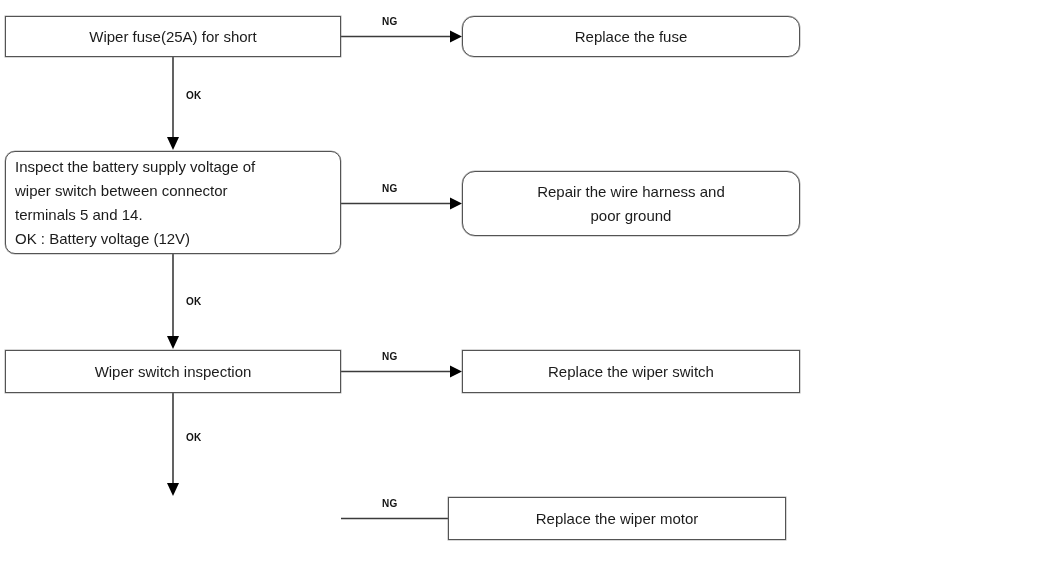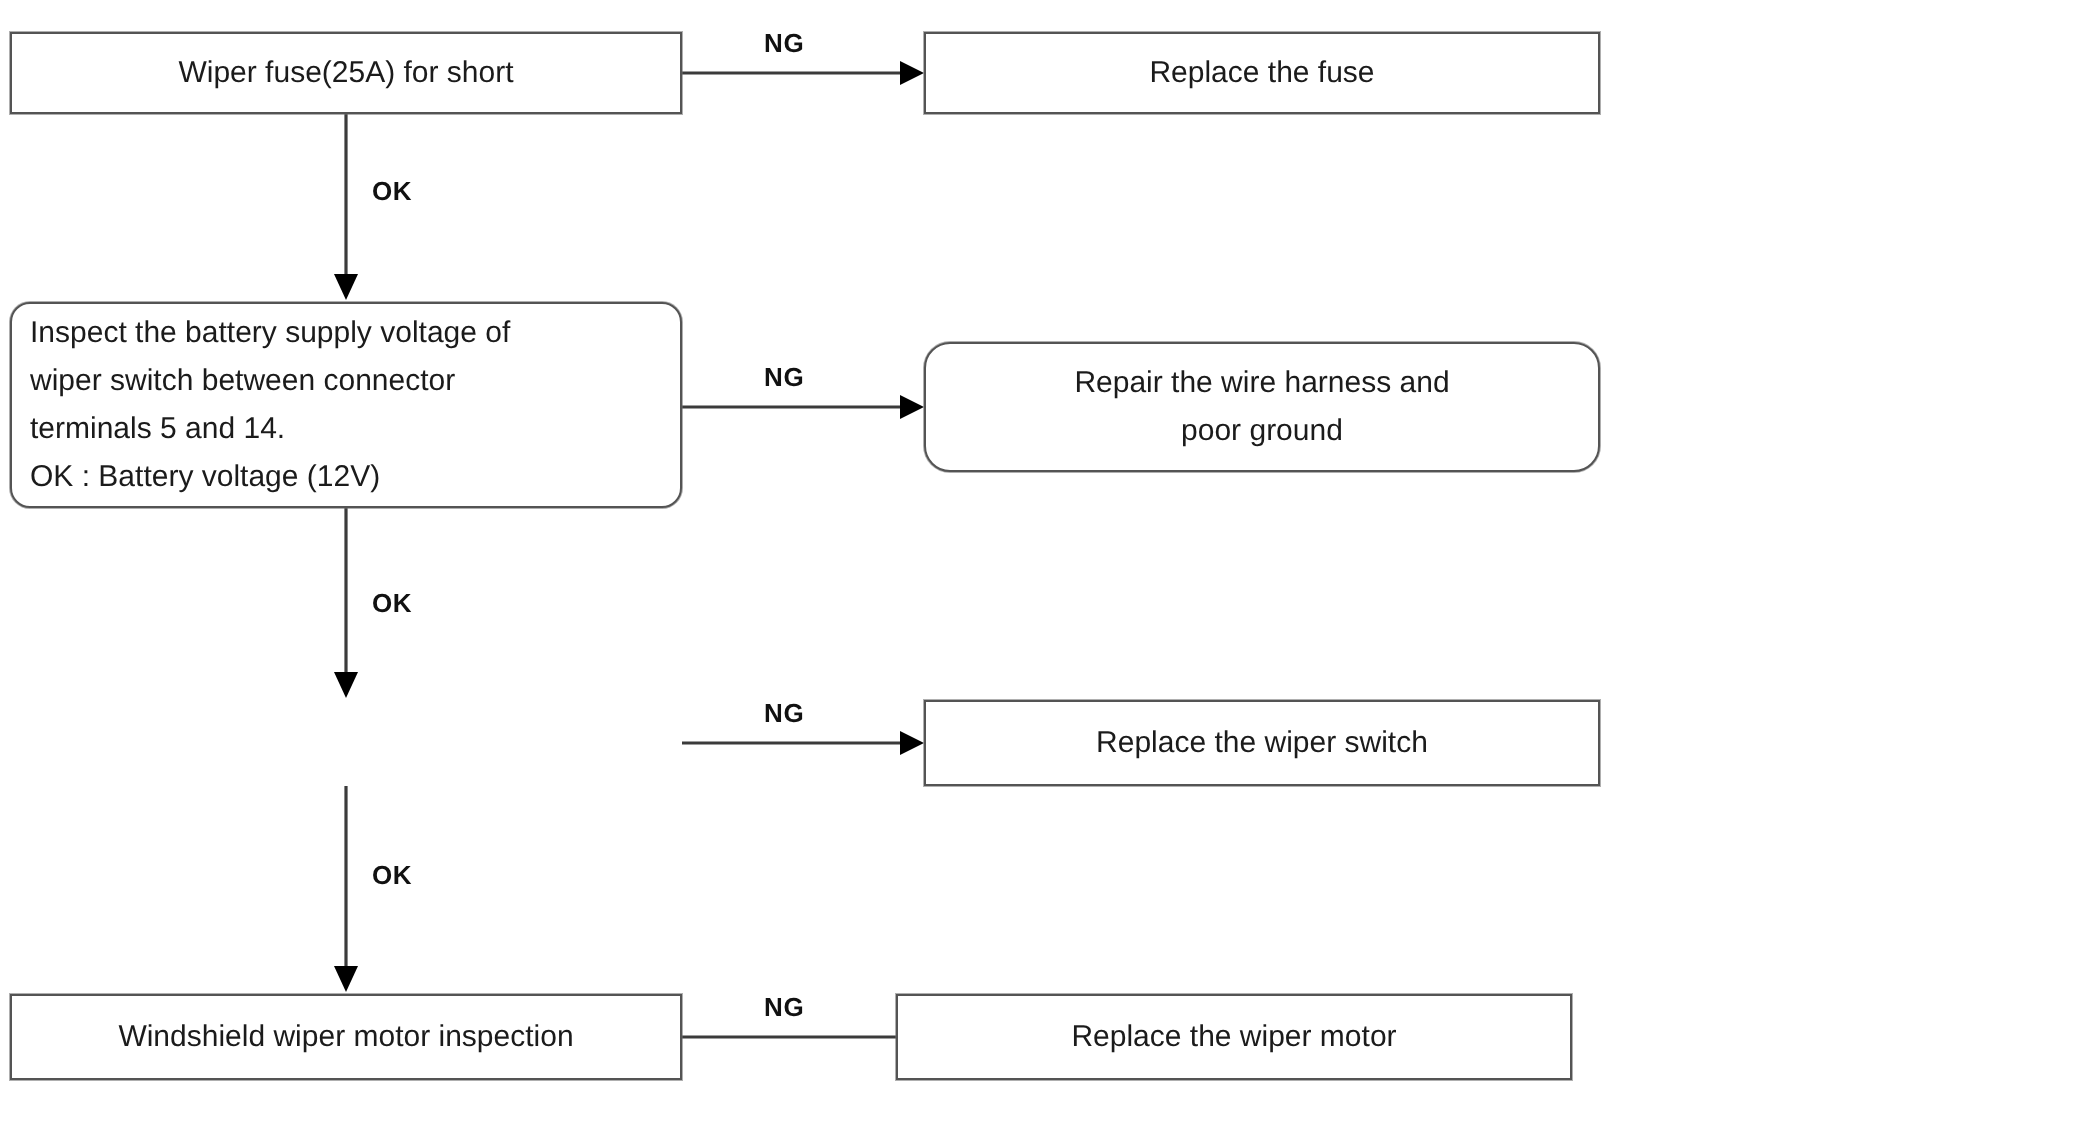--- a/index.html
+++ b/index.html
@@ -45,21 +45,21 @@
     padding: 0 6px;
   }
   .node.left-align {
     justify-content: flex-start;
     text-align: left;
     padding-left: 9px;
   }
 
   
   #node-fuse          { left: 5px;   top: 16px;  width: 336px; height: 41px; }
-  #node-replace-fuse  { left: 462px; top: 16px;  width: 338px; height: 41px; }
+  #node-replace-fuse  { left: 462px; top: 16px;  width: 338px; height: 41px; border-radius: 12px; }
   
   #node-voltage       { left: 5px;   top: 151px; width: 336px; height: 103px; border-radius: 10px; }
   #node-repair        { left: 462px; top: 171px; width: 338px; height: 65px; border-radius: 13px; }
   
   #node-switch        { left: 5px;   top: 350px; width: 336px; height: 43px; }
   #node-replace-switch{ left: 462px; top: 350px; width: 338px; height: 43px; }
   
   #node-motor         { left: 5px;   top: 497px; width: 336px; height: 43px; }
   #node-replace-motor { left: 448px; top: 497px; width: 338px; height: 43px; }
 
@@ -71,21 +71,21 @@
     width: 1050px;
     height: 565px;
     pointer-events: none;
   }
   #connectors line { stroke: #3b3b3b; stroke-width: 1.6; }
   #connectors polygon { fill: #000000; }
 
   
   .edge-label {
     position: absolute;
-    font-size: 13px;
+    font-size: 10px;
     font-weight: bold;
     color: #111111;
     letter-spacing: 0.3px;
     line-height: 16px;
     white-space: nowrap;
   }
   .label-ng1 { left: 382px; top: 14px; }
   .label-ng2 { left: 382px; top: 181px; }
   .label-ng3 { left: 382px; top: 349px; }
   .label-ng4 { left: 382px; top: 496px; }
@@ -141,24 +141,24 @@
   <div class="node" id="node-replace-fuse">Replace the fuse</div>
 
   <div class="node left-align" id="node-voltage">Inspect the battery supply voltage of
 wiper switch between connector
 terminals 5 and 14.
 OK : Battery voltage (12V)</div>
 
   <div class="node" id="node-repair">Repair the wire harness and
 poor ground</div>
 
+  <div class="node" id="node-switch">Wiper switch inspection</div>
 
   <div class="node" id="node-replace-switch">Replace the wiper switch</div>
 
-  <div class="node" id="node-motor">Windshield wiper motor inspection</div>
 
   <div class="node" id="node-replace-motor">Replace the wiper motor</div>
 
   <div class="edge-label label-ng1">NG</div>
 
   <div class="edge-label label-ng2">NG</div>
 
   <div class="edge-label label-ng3">NG</div>
 
   <div class="edge-label label-ng4">NG</div>

